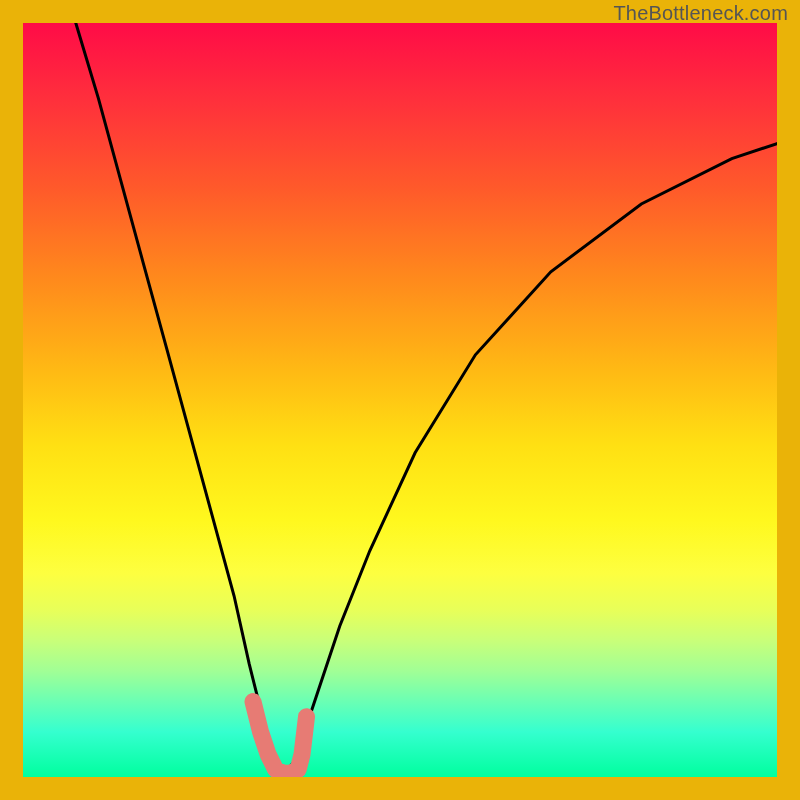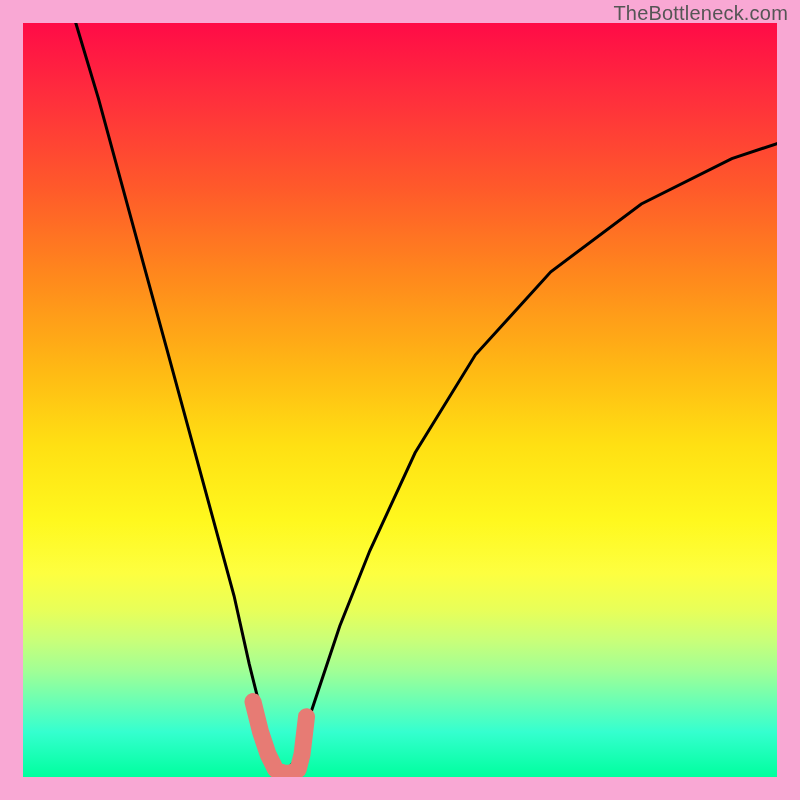--- a/index.html
+++ b/index.html
@@ -6,21 +6,21 @@
     margin: 0;
     padding: 0;
     width: 800px;
     height: 800px;
     overflow: hidden;
     font-family: Arial, sans-serif;
   }
   .frame {
     width: 800px;
     height: 800px;
-    background: #f9a8d4;
+    background: #eab308;
     position: relative;
   }
   .plot-area {
     position: absolute;
     left: 23px;
     top: 23px;
     width: 754px;
     height: 754px;
     background: linear-gradient(to bottom,
       #ff0b47 0%,

